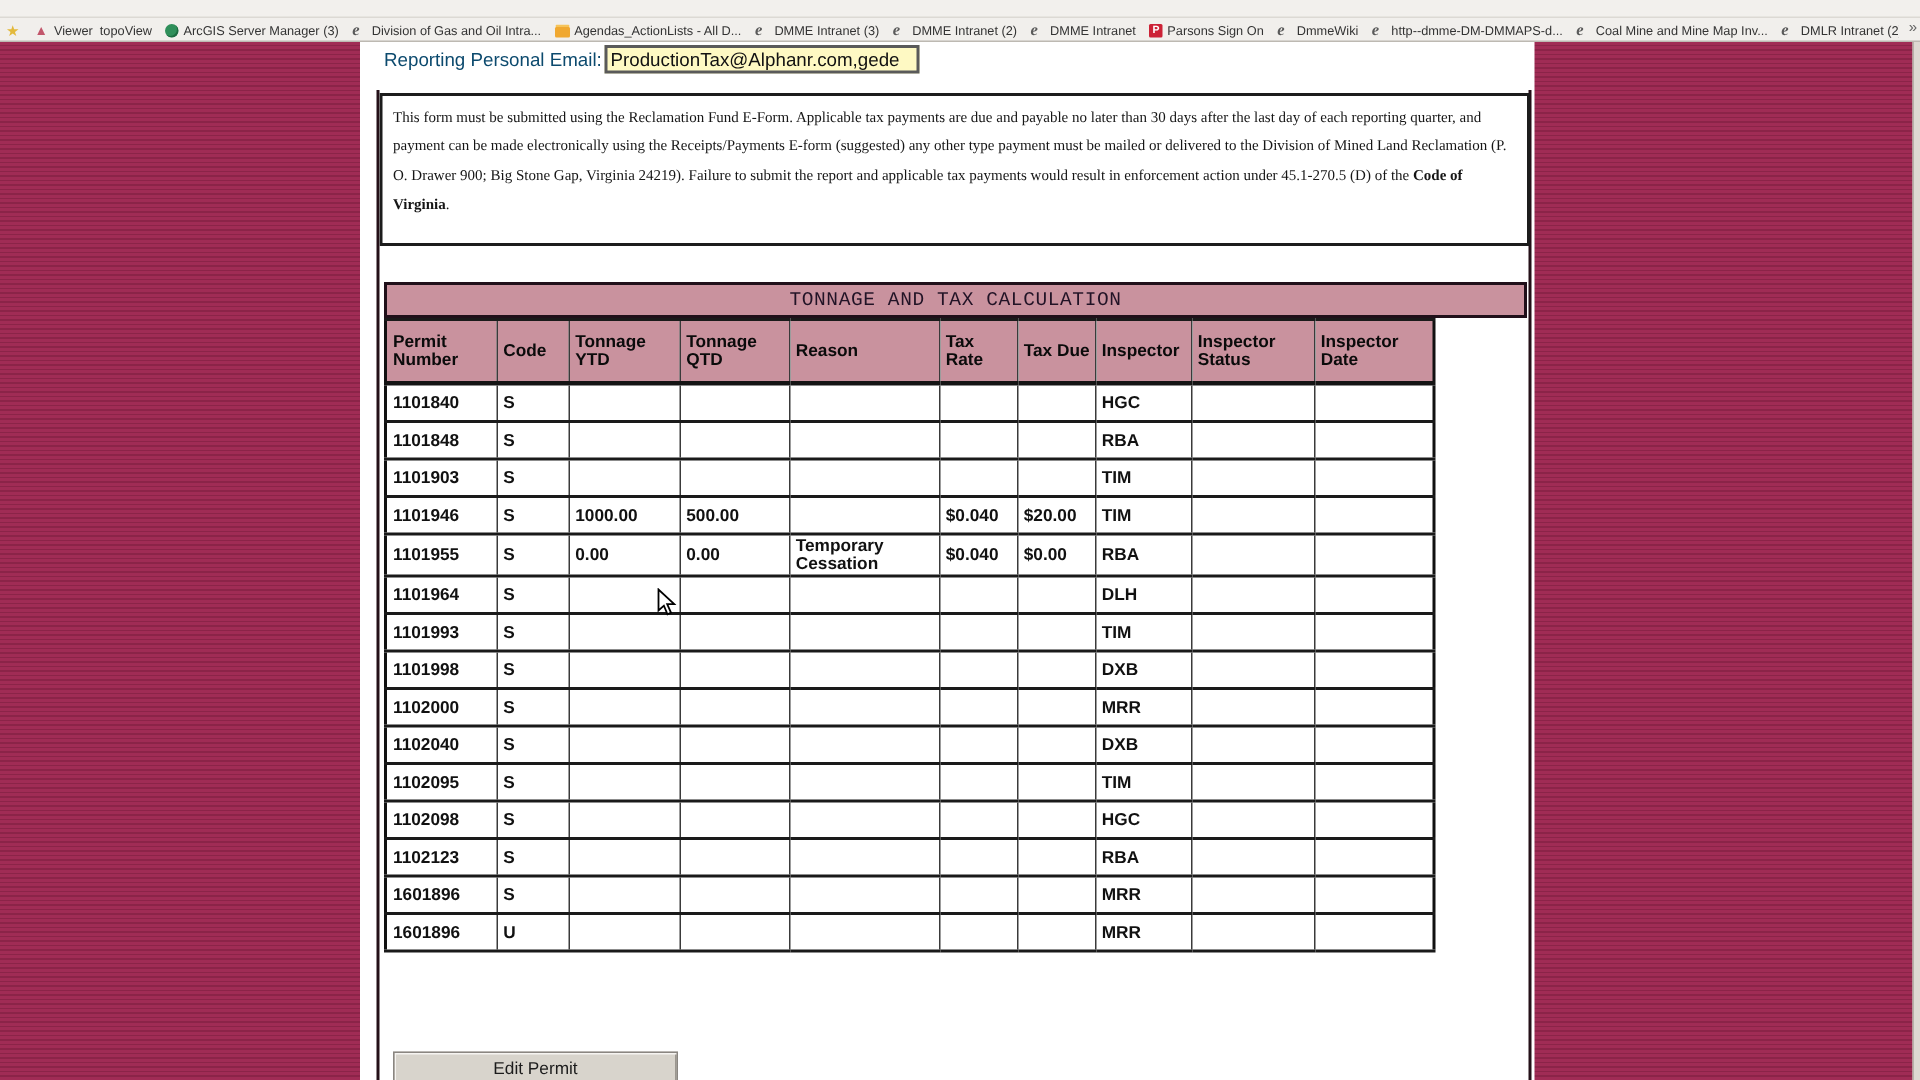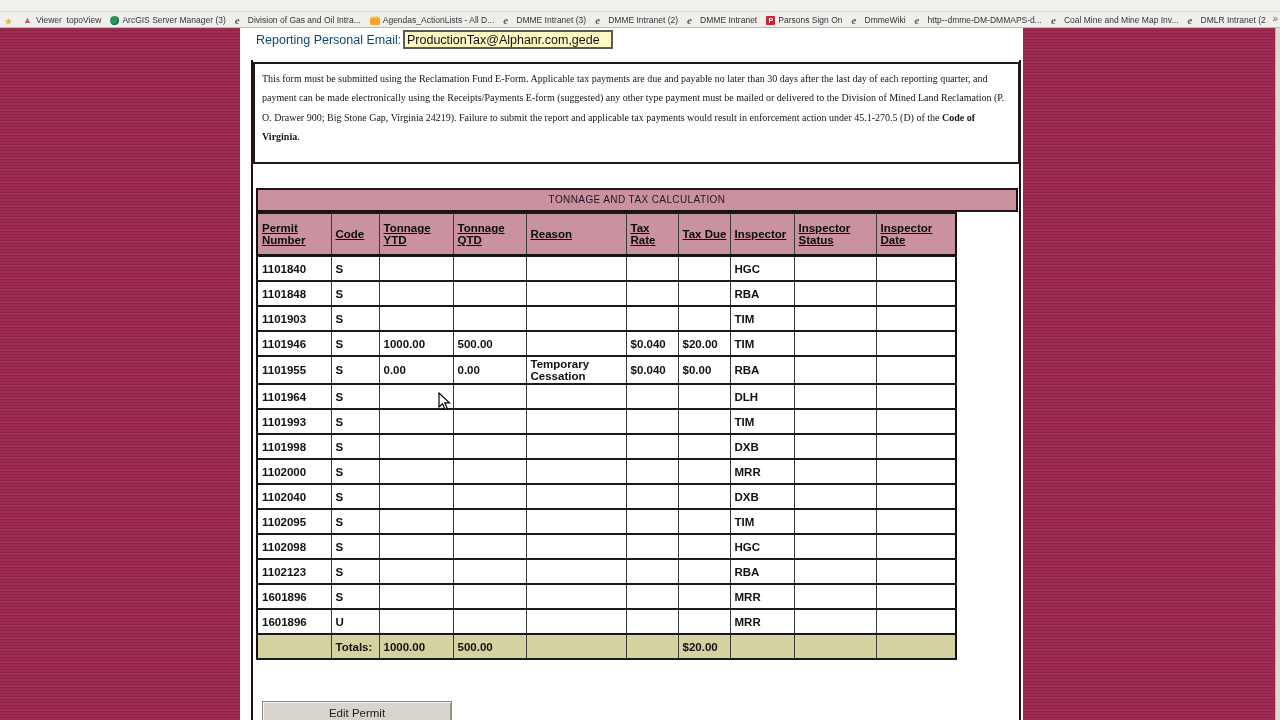--- a/index.html
+++ b/index.html
@@ -69,37 +69,37 @@
   .notice-box{
     position:absolute;left:253px;top:62px;width:767px;height:102px;box-sizing:border-box;
     border:2px solid #1c1c1c;background:#fff;padding:5px 8px 0 7px;
     font-family:"Liberation Serif",serif;font-size:10px;line-height:19.4px;color:#161616;
   }
   .notice-box b{font-weight:bold;}
   
   .banner{
     position:absolute;left:256px;top:188px;width:762px;height:24px;box-sizing:border-box;
     background:#c9929e;border:2px solid #20101a;
-    font-family:Liberation Sans, sans-serif;font-size:10px;color:#221326;
+    font-family:Liberation Mono, monospace;font-size:13px;color:#221326;
     text-align:center;line-height:20px;letter-spacing:0.4px;
   }
   
   .tax-table{
     position:absolute;left:256px;top:212px;width:699px;
     border-collapse:collapse;table-layout:fixed;
     font-family:"Liberation Sans",sans-serif;font-size:11.5px;font-weight:bold;color:#111;
   }
   .tax-table th,.tax-table td{
     border:1px solid #3a3a3a;border-top:2px solid #1a1a1a;border-bottom:2px solid #1a1a1a;
     padding:1px 3px 1px 4px;text-align:left;vertical-align:middle;
     overflow:hidden;word-wrap:break-word;
   }
   .tax-table{border:2px solid #111;}
   .tax-table th{
-    background:#c9929e;height:38px;text-decoration:underline;color:#0b0b0b;
+    background:#c9929e;height:38px;color:#0b0b0b;
     border-bottom:3px solid #141414;cursor:pointer;
   }
   .tax-table td{height:21px;background:#fff;}
   .tax-table tr.totals-row td{background:#d5d2a2;}
   
   .edit-btn{
     position:absolute;left:262px;top:701px;width:188px;height:28px;
     background:#d8d4cc;border:1px solid #8a8681;
     box-shadow:inset 1px 1px 0 #f6f4f1,inset -1px -1px 0 #9b968f;
     font-family:"Liberation Sans",sans-serif;font-size:11.5px;color:#1c1c1c;
@@ -386,32 +386,20 @@
         <td>U</td>
         <td></td>
         <td></td>
         <td></td>
         <td></td>
         <td></td>
         <td>MRR</td>
         <td></td>
         <td></td>
       </tr>
-      <tr class="totals-row">
-        <td></td>
-        <td>Totals:</td>
-        <td>1000.00</td>
-        <td>500.00</td>
-        <td></td>
-        <td></td>
-        <td>$20.00</td>
-        <td></td>
-        <td></td>
-        <td></td>
-      </tr>
     </tbody>
 </table>
 
 <div class="edit-btn">Edit Permit</div>
 
 <svg class="mouse-cursor" width="13" height="19" viewBox="0 0 13 19">
   <polygon points="1,1 1,15 4.6,11.8 7,17.5 9.3,16.4 6.8,10.8 11.5,10.8" fill="#ffffff" stroke="#000000" stroke-width="1.2"></polygon>
 </svg>
 
 </body></html>

